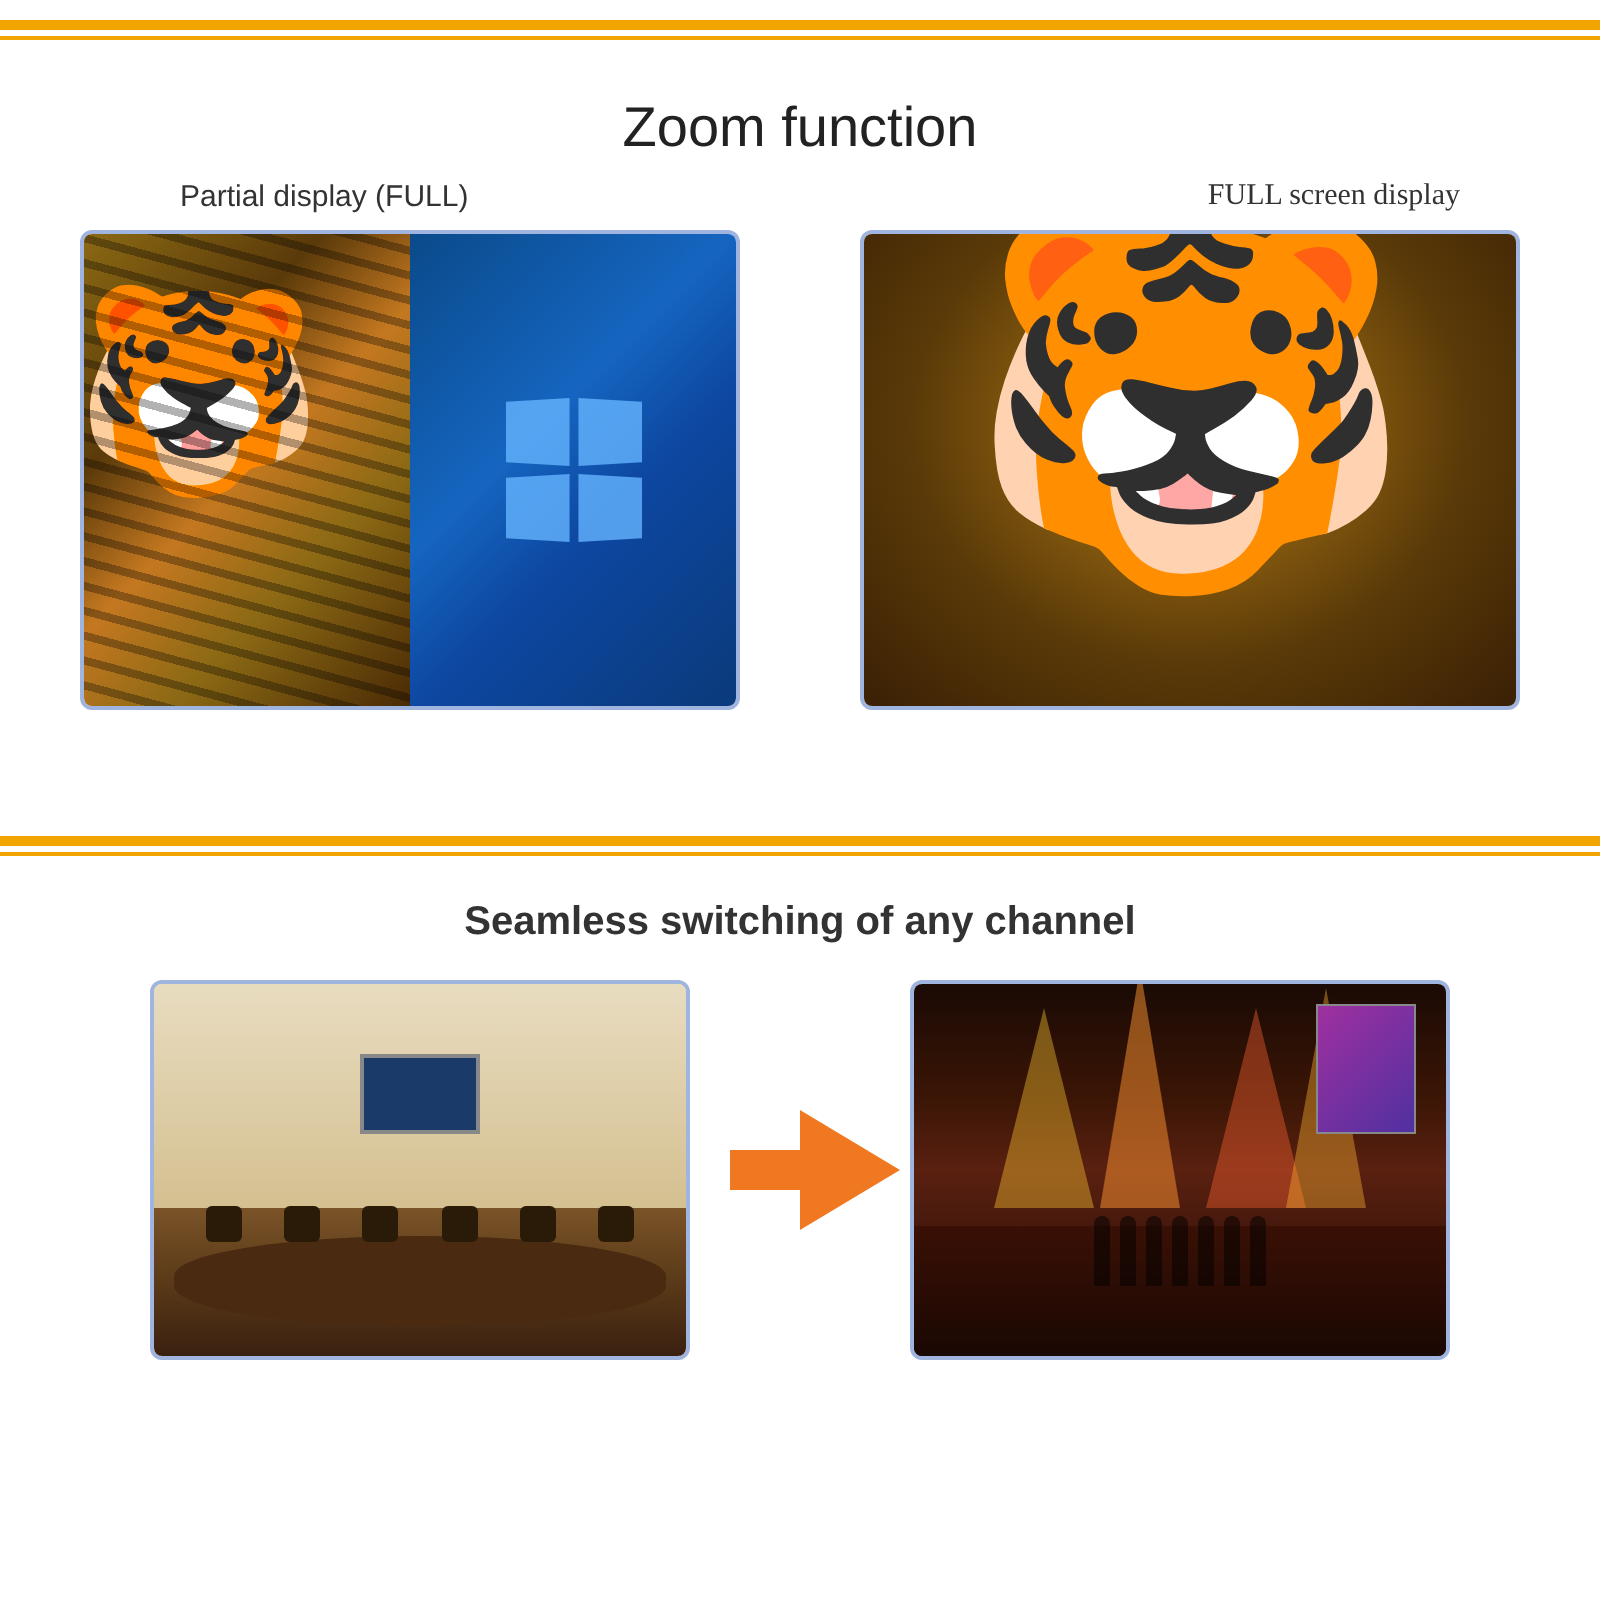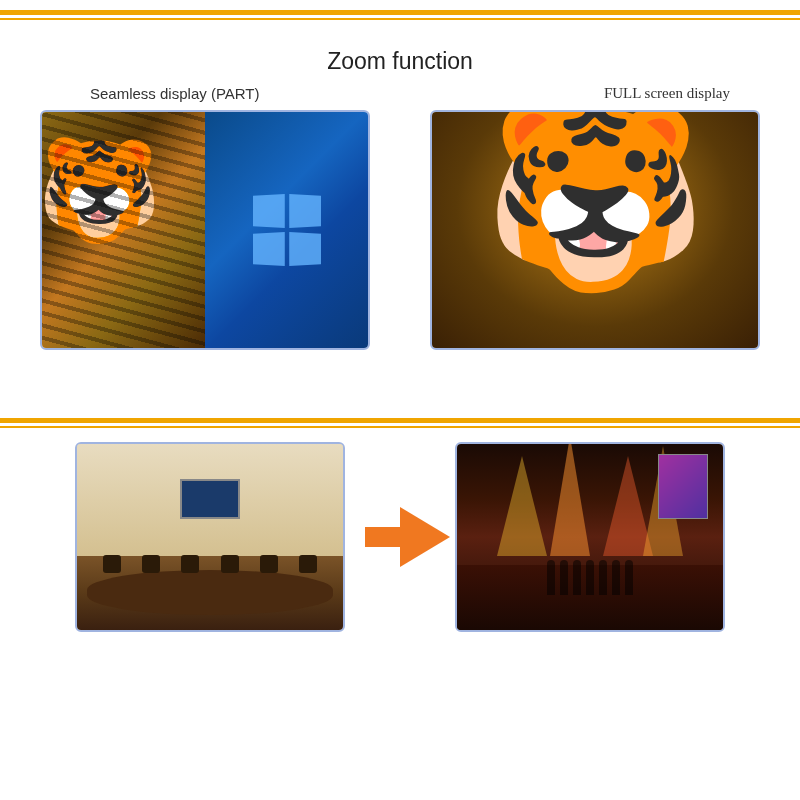--- a/index.html
+++ b/index.html
@@ -36,21 +36,21 @@
       position: absolute;
       top: 28px;
       left: 0;
       right: 0;
       height: 390px;
       padding: 10px 30px;
     }
 
     .section-title {
       text-align: center;
-      font-size: 23px;
+      font-size: 28px;
       font-weight: 400;
       color: #222222;
       margin-bottom: 10px;
       padding-top: 10px;
     }
 
     .display-labels {
       display: flex;
       justify-content: space-between;
       padding: 0 20px;
@@ -428,21 +428,21 @@
 </head>
 <body>
 
 <div class="top-border-outer"></div>
 <div class="top-border-inner"></div>
 
 <div class="section-zoom">
   <h1 class="section-title">Zoom function</h1>
 
   <div class="display-labels">
-    <span class="display-label left">Seamless display (PART)</span>
+    <span class="display-label left">Partial display (FULL)</span>
     <span class="display-label right">FULL screen display</span>
   </div>
 
   <div class="images-row">
 
     <div class="image-box">
       <div class="partial-display">
 
         <div class="tiger-partial">
           <div class="tiger-stripes"></div>
@@ -463,20 +463,22 @@
     </div>
   </div>
 </div>
 
 <div class="divider-section">
   <div class="divider-line-top"></div>
   <div class="divider-line-bottom"></div>
 </div>
 
 <div class="section-switching">
+  <h2 class="switching-title">Seamless switching of any
+channel</h2>
 
   <div class="switching-images">
 
     <div class="switch-image-box">
       <div class="conference-room">
         <div class="conf-ceiling"></div>
         <div class="conf-screen"></div>
         <div class="conf-table"></div>
         <div class="conf-chairs">
           <div class="chair"></div>

